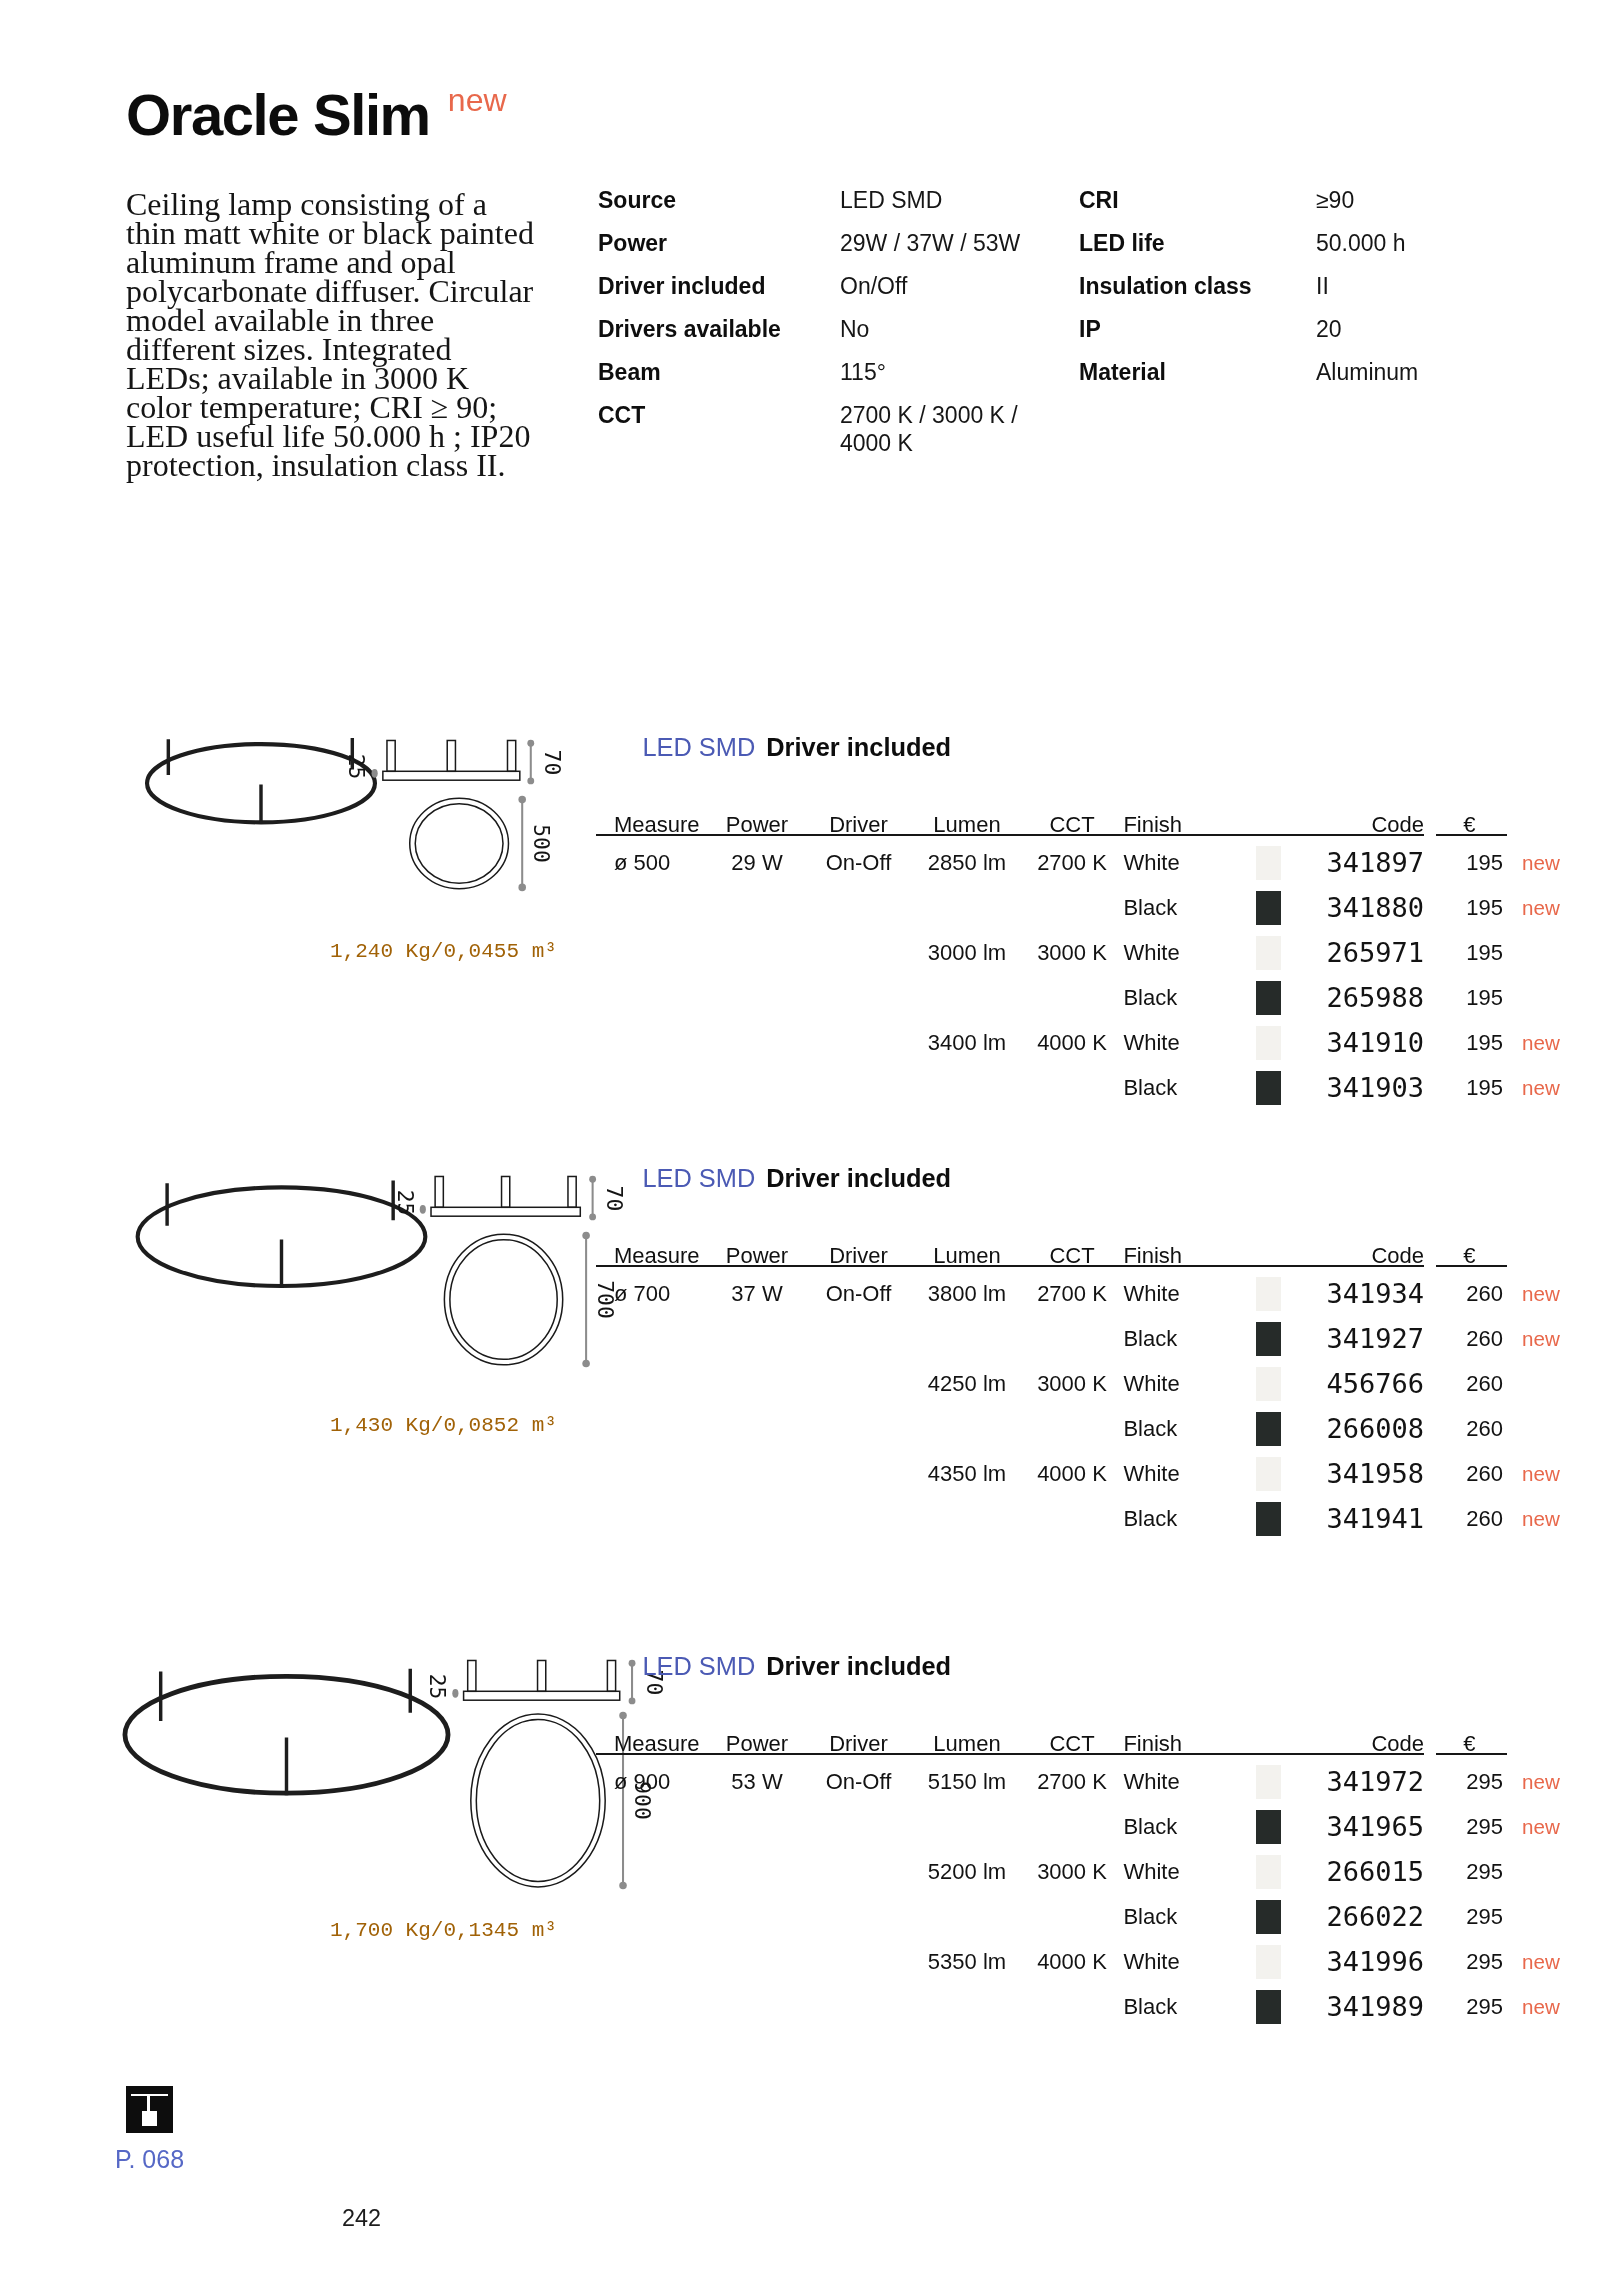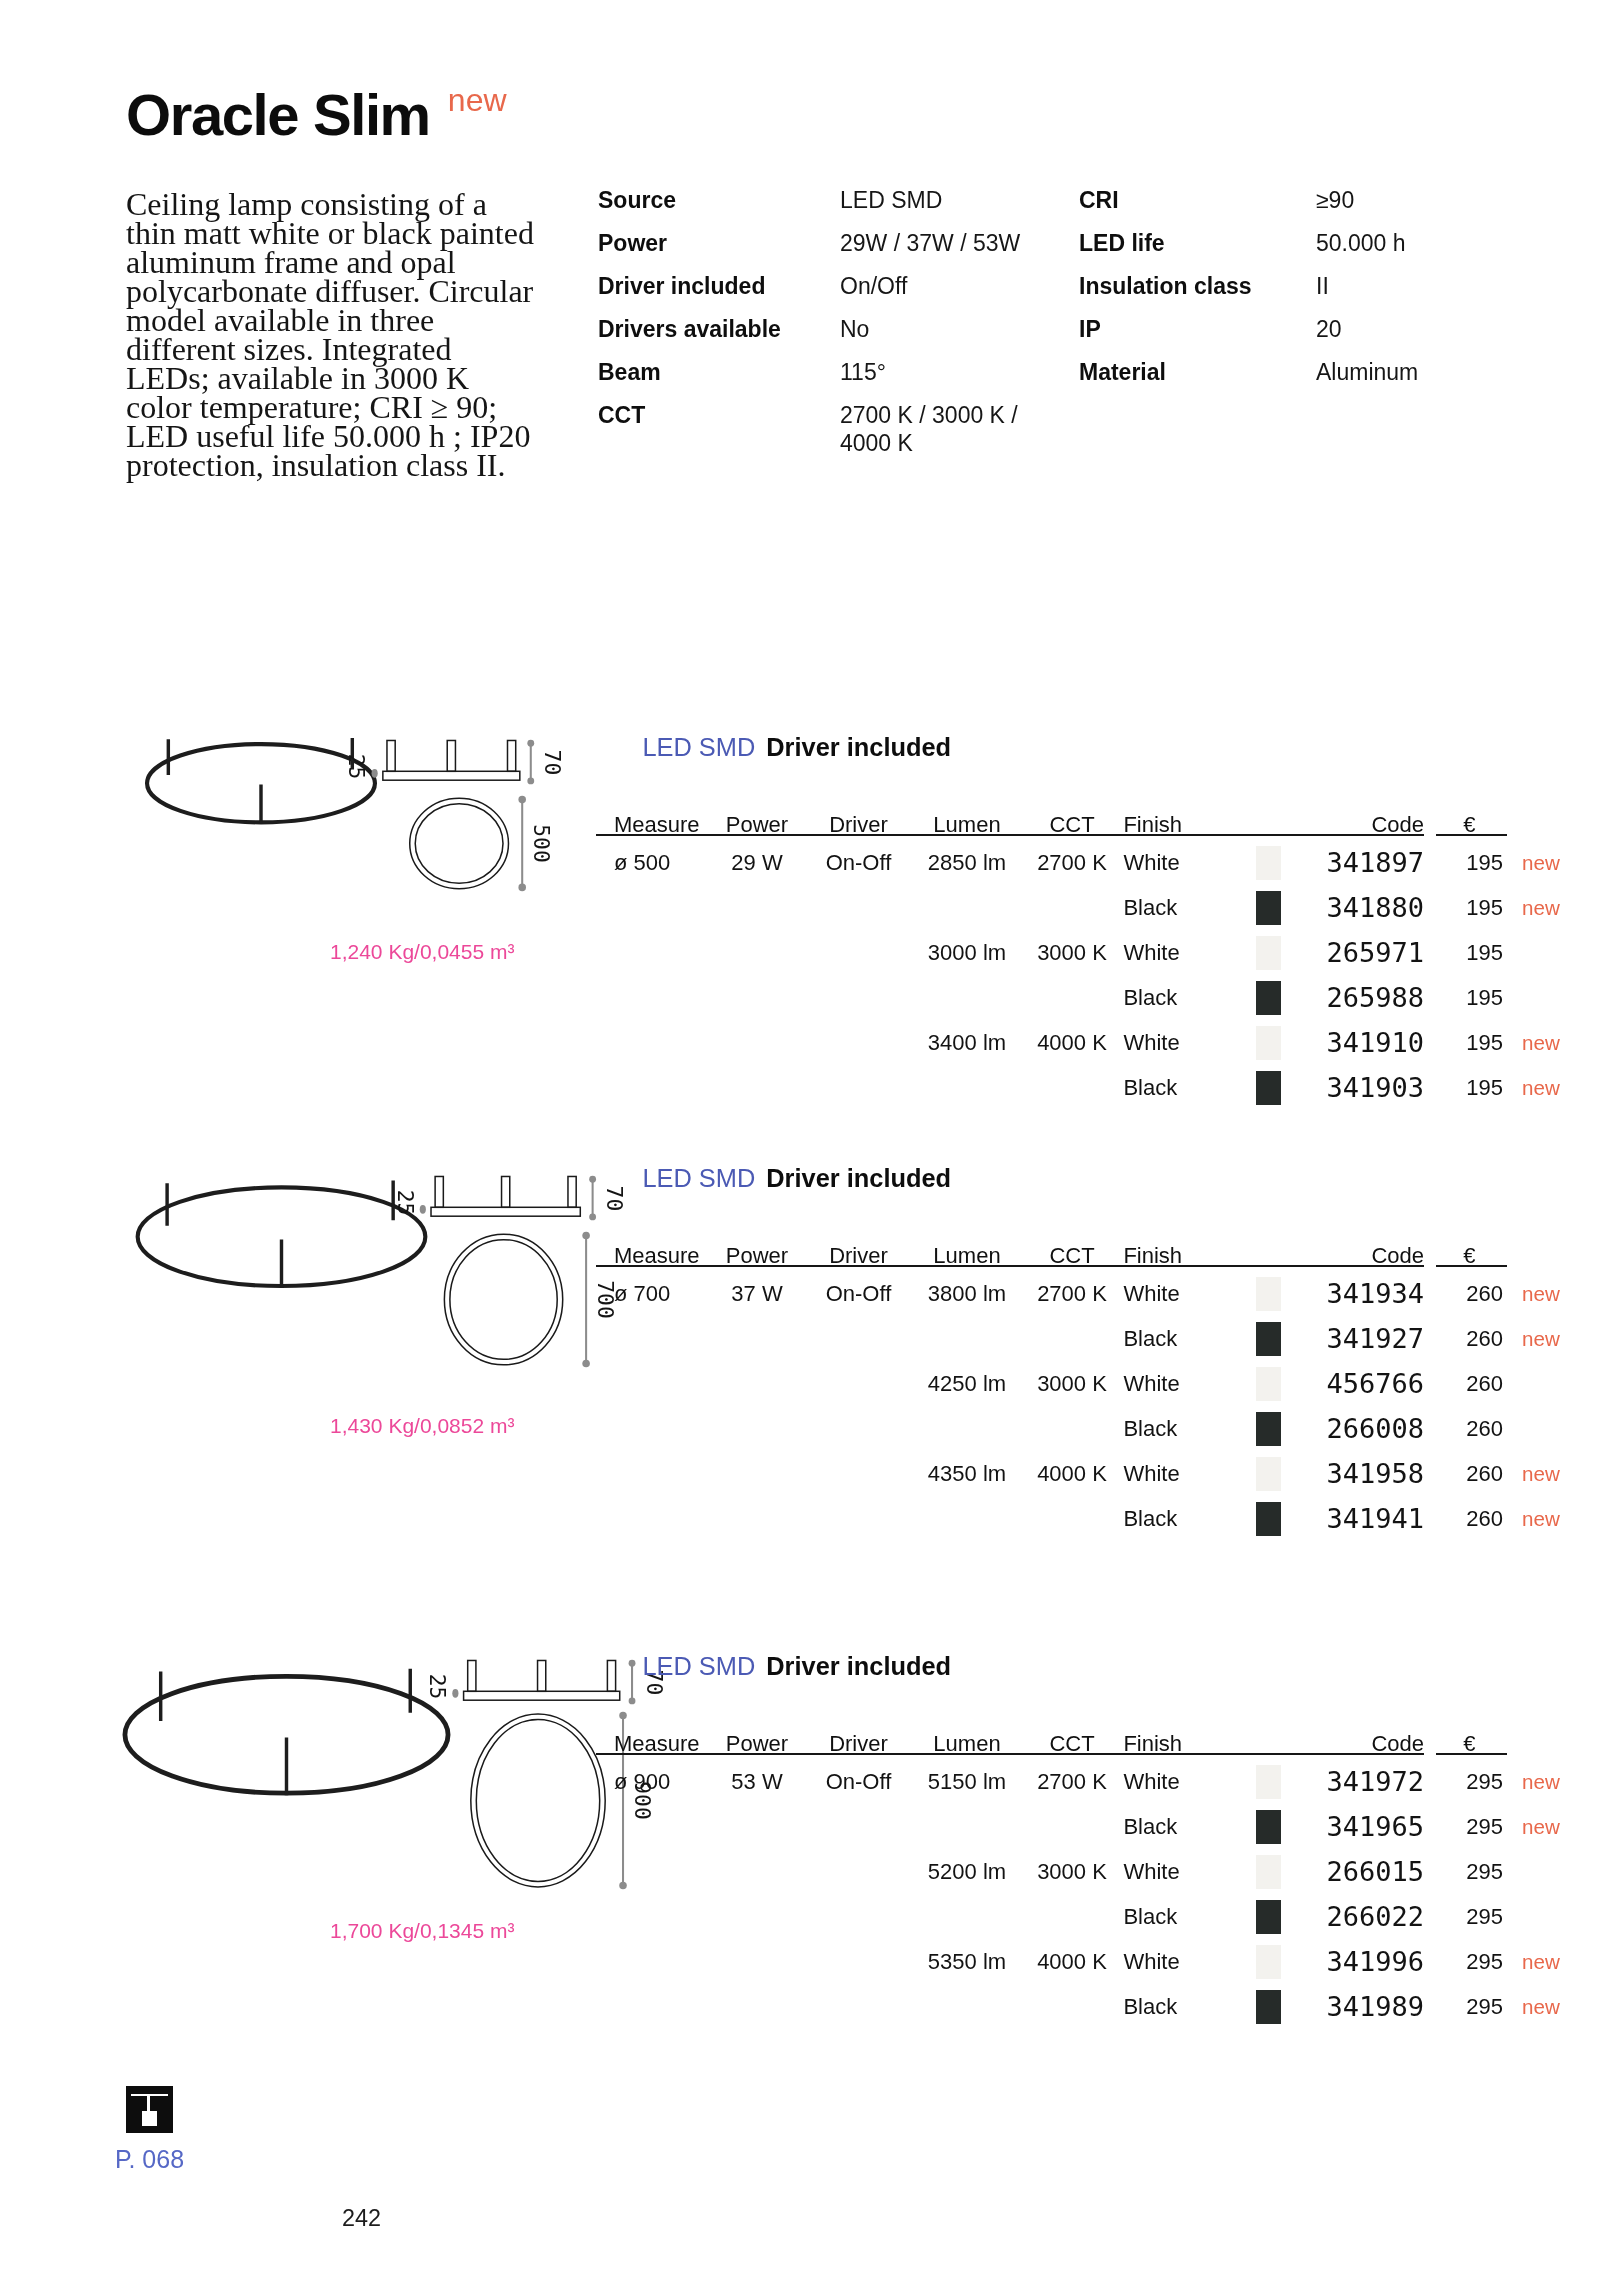--- a/index.html
+++ b/index.html
@@ -47,22 +47,22 @@
   .h-power,.h-driver,.h-lumen,.h-cct{justify-self:center;}
   .h-finish{justify-self:start;padding-left:1.4px;}
   .h-code{justify-self:end;}
   .h-euro{justify-self:end;padding-right:27.5px;}
   .swatch{width:25px;height:34px;display:block;}
   .swatch-white{background:#f3f2ee;}
   .swatch-black{background:#262b29;}
 
   
   .abs{position:absolute;}
-  .weight{position:absolute;left:330px;font-family:Liberation Sans, sans-serif;
-          font-size:21px;color:#ec4899;white-space:nowrap;}
+  .weight{position:absolute;left:330px;font-family:Liberation Mono, monospace;
+          font-size:21px;color:#a16207;white-space:nowrap;}
   #weight-0{top:940px;} #weight-1{top:1414px;text-align:right;} #weight-2{top:1919px;}
   svg{display:block;overflow:visible;}
   .draw-stroke{fill:none;stroke:#1a1a1a;stroke-width:2.2;}
   .sketch-stroke{fill:none;stroke:#1d1d1d;}
   .dim-gray{stroke:#8c8c8c;}
   .dim-dot{fill:#8c8c8c;stroke:none;}
   .dim-text{font-family:"DejaVu Sans Mono",monospace;font-size:31px;fill:#141414;}
 
   
   #footer-icon{position:absolute;left:126px;top:2086px;width:47px;height:47px;background:#0d0d0d;}

